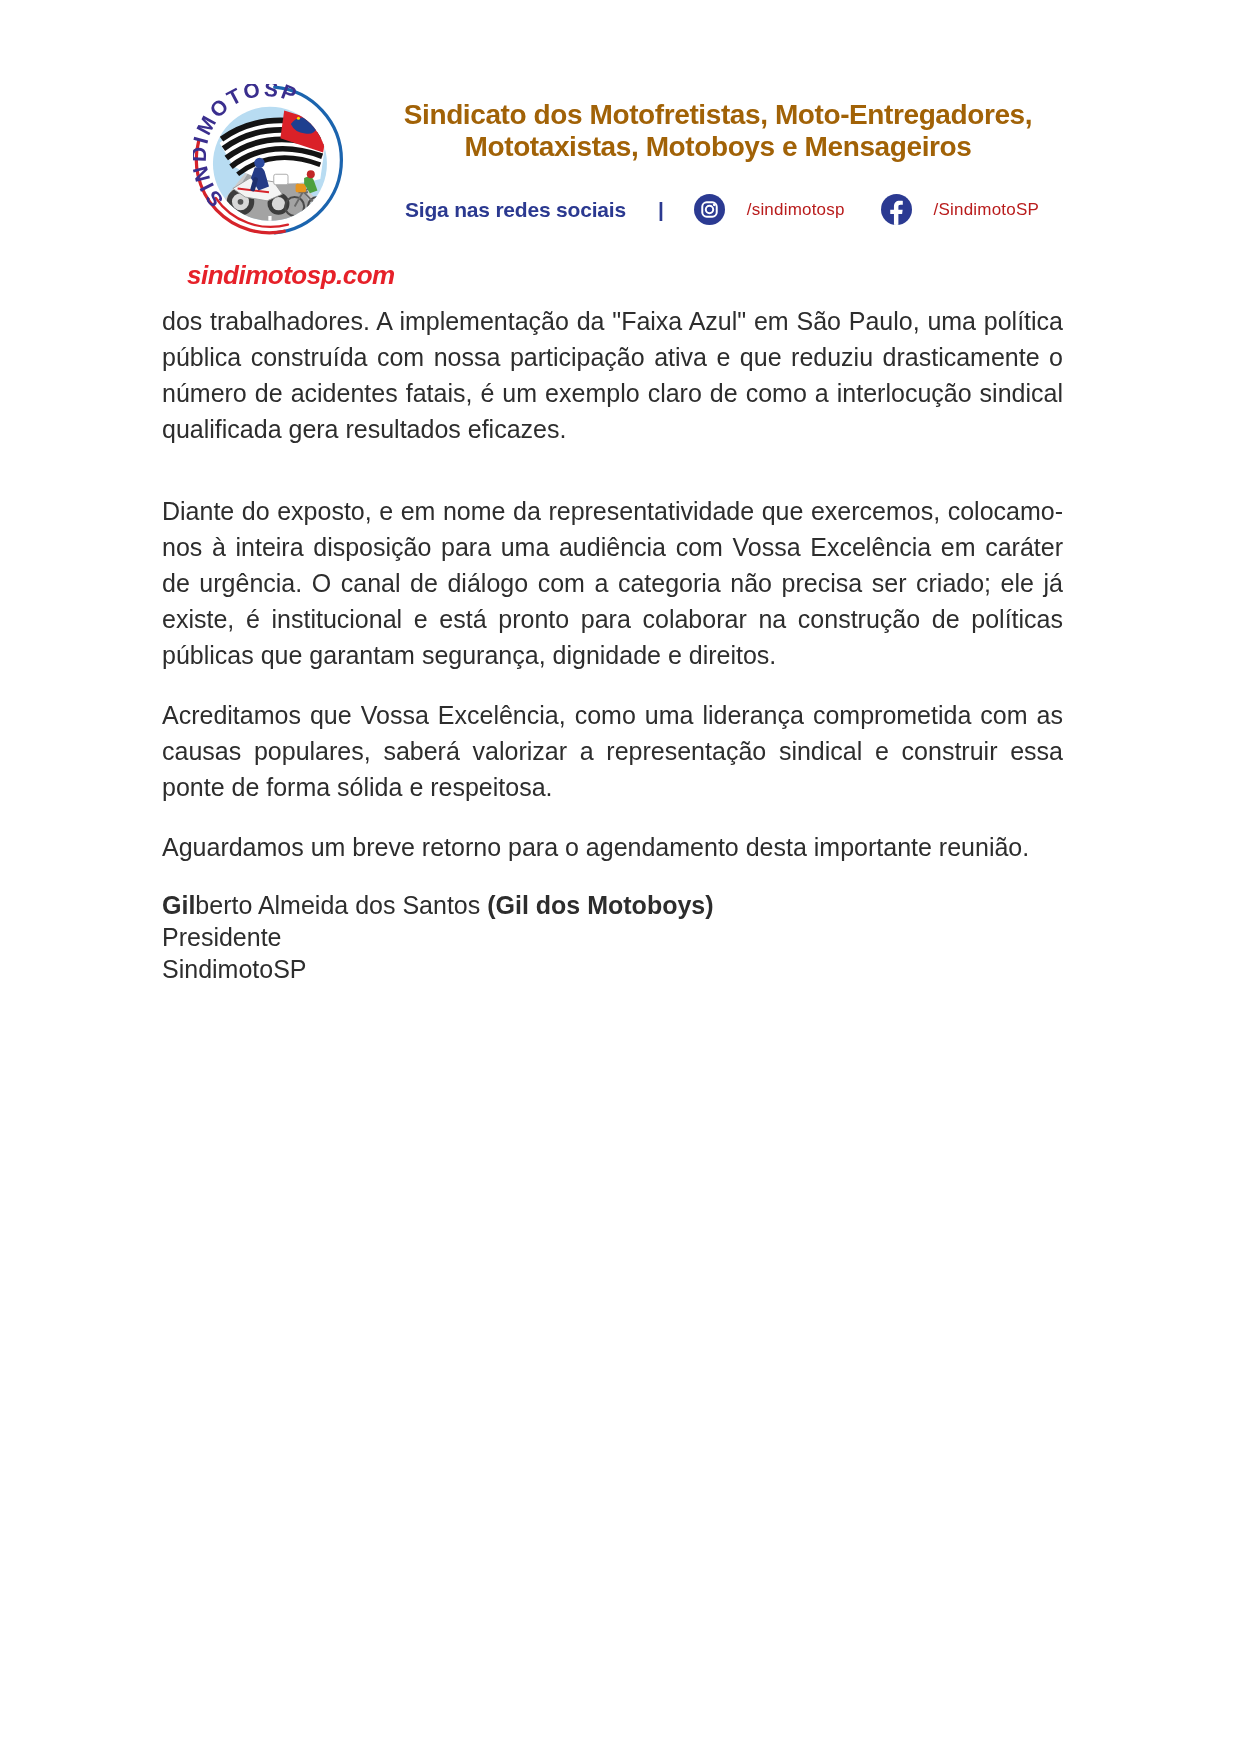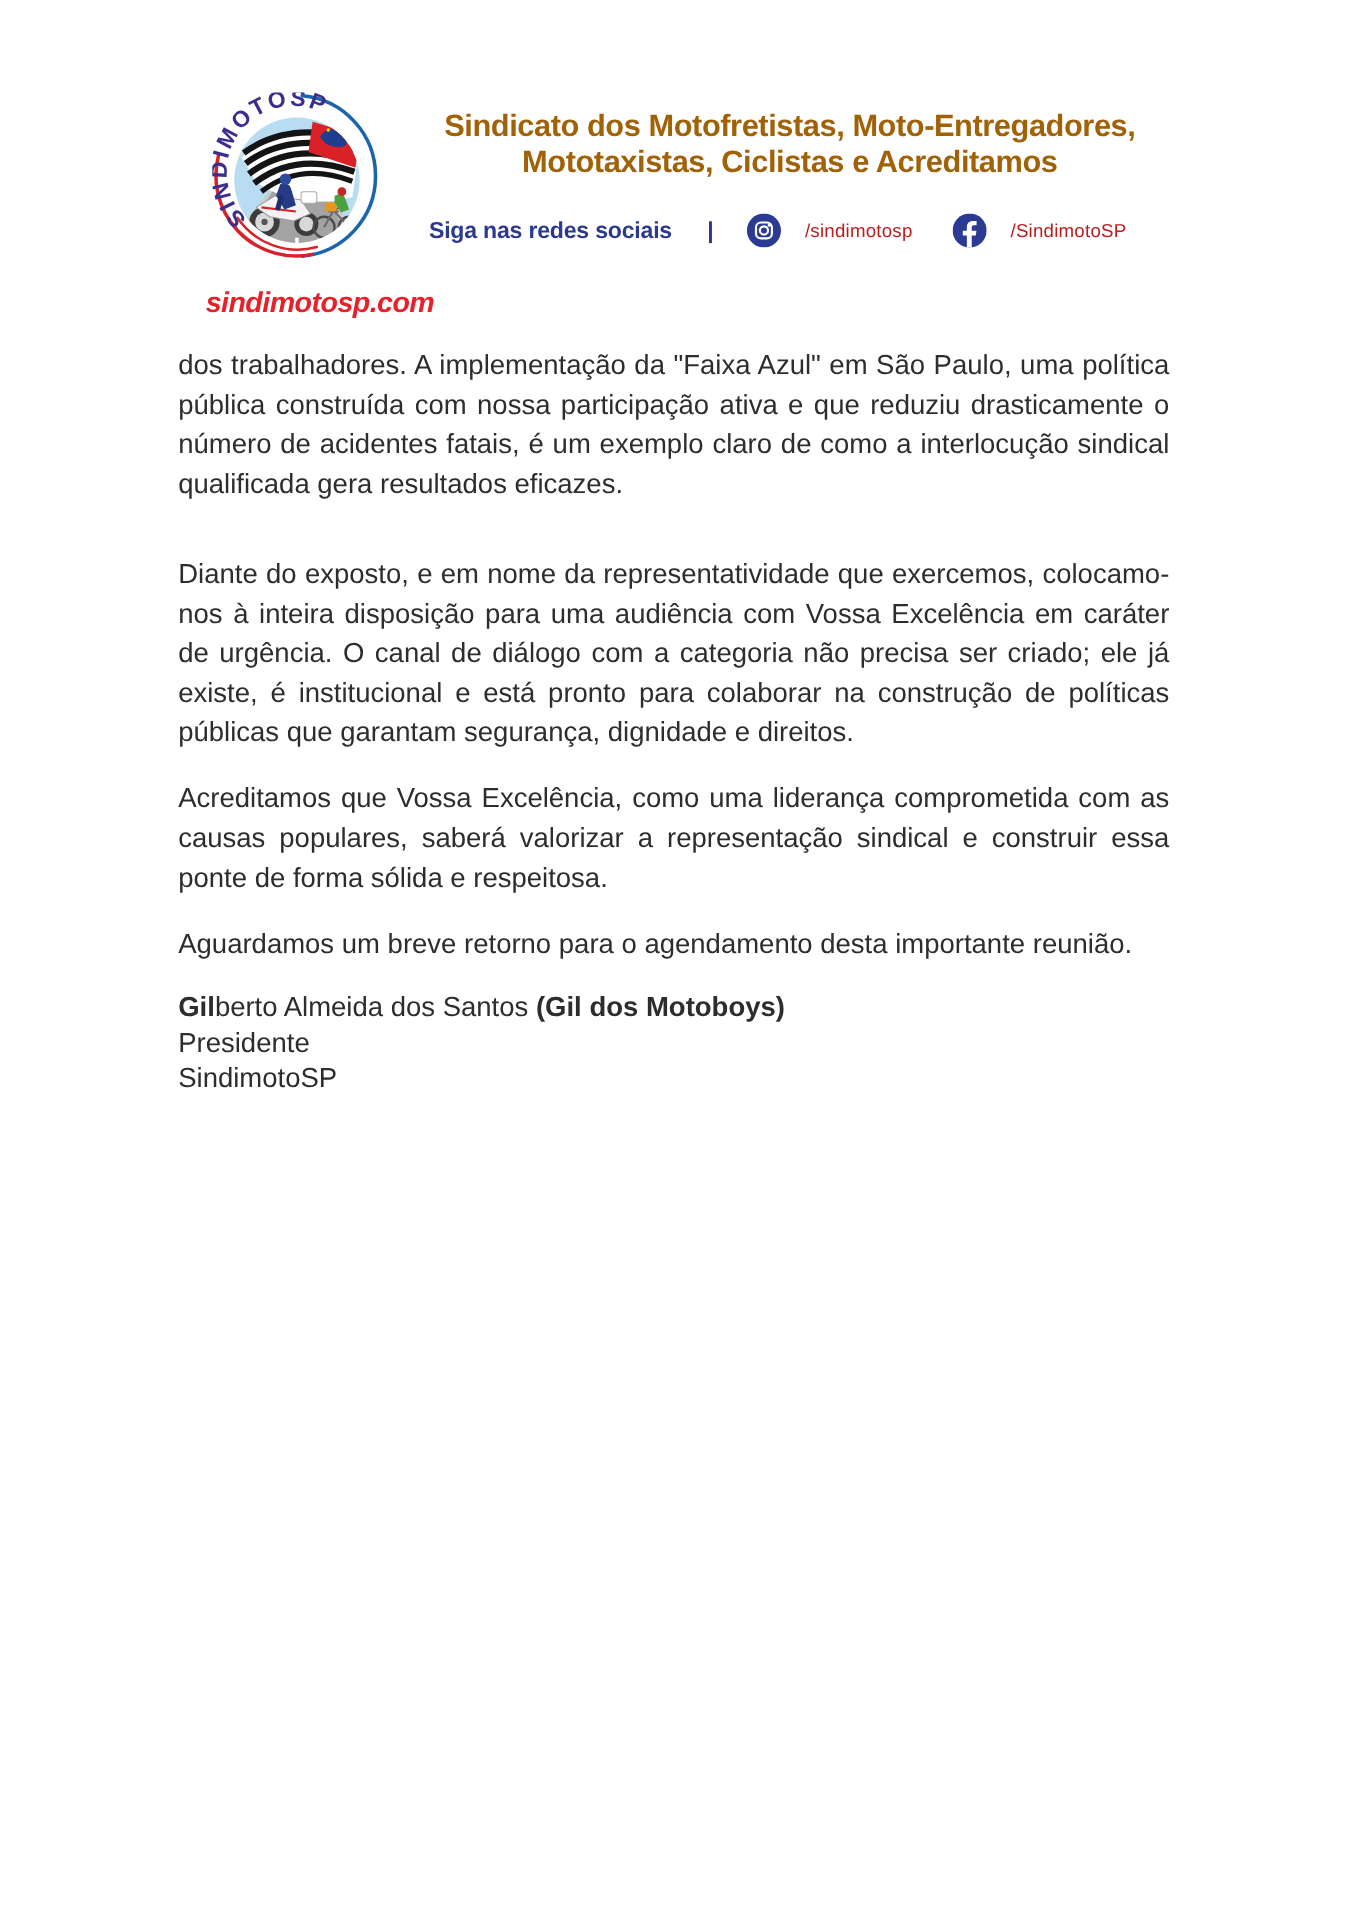--- a/index.html
+++ b/index.html
@@ -24,42 +24,42 @@
   }
   .title-block{
     position:absolute;left:380px;top:99px;width:676px;
     text-align:center;
     font-size:28px;line-height:32px;font-weight:800;
     color:#a16207;letter-spacing:-0.4px;
     margin:0;
   }
   .title-line{display:block;}
   .social-row{
-    position:absolute;left:369px;top:194px;width:676px;
+    position:absolute;left:384px;top:194px;width:676px;
     display:flex;align-items:center;justify-content:center;
     gap:22px;
   }
   .social-label{
     font-size:21px;font-weight:700;color:#2b3990;letter-spacing:-0.2px;
   }
   .social-sep{
     font-size:21px;font-weight:700;color:#2b3990;margin:0 8px 0 10px;
   }
   .social-icon{width:31px;height:31px;display:block;}
   .social-handle{
     font-size:17px;font-weight:400;color:#b91c1c;letter-spacing:0.2px;
   }
   .handle-gap{margin-left:14px;}
   
   .letter{
     position:absolute;left:162px;top:298px;width:901px;
     color:#2d2d2d;
     font-size:25px;line-height:36px;
   }
-  .letter p{margin:16px 0 24px 0;text-align:justify;}
+  .letter p{margin:5px 0 24px 0;text-align:justify;}
   .letter p.mb-lg{margin-bottom:46px;}
   .letter p.no-justify{text-align:left;}
   .signature{line-height:32px;text-align:left;}
   .bold{font-weight:700;}
 </style>
 </head>
 <body>
 
 <div class="page">
 
@@ -130,21 +130,21 @@
         <text font-size="22" font-weight="bold" fill="#3a2e8e" letter-spacing="2.5" font-family="&quot;Liberation Sans&quot;,&quot;DejaVu Sans&quot;,sans-serif">
           <textPath href="#arcText" startOffset="1">SINDIMOTOSP</textPath>
         </text>
       </svg>
 
       <div class="logo-site">sindimotosp.com</div>
     </div>
 
     <h1 class="title-block">
       <span class="title-line">Sindicato dos Motofretistas, Moto-Entregadores,</span>
-      <span class="title-line">Mototaxistas, Ciclistas e Acreditamos</span>
+      <span class="title-line">Mototaxistas, Motoboys e Mensageiros</span>
     </h1>
 
     <div class="social-row">
       <span class="social-label">Siga nas redes sociais</span>
       <span class="social-sep">|</span>
 
       <svg class="social-icon" viewBox="0 0 36 36" aria-hidden="true">
         <circle cx="18" cy="18" r="18" fill="#2b3a92"></circle>
         <rect x="9.6" y="9.6" width="16.8" height="16.8" rx="5.2" fill="none" stroke="#ffffff" stroke-width="2.3"></rect>
         <circle cx="18" cy="18" r="4.3" fill="none" stroke="#ffffff" stroke-width="2.3"></circle>

